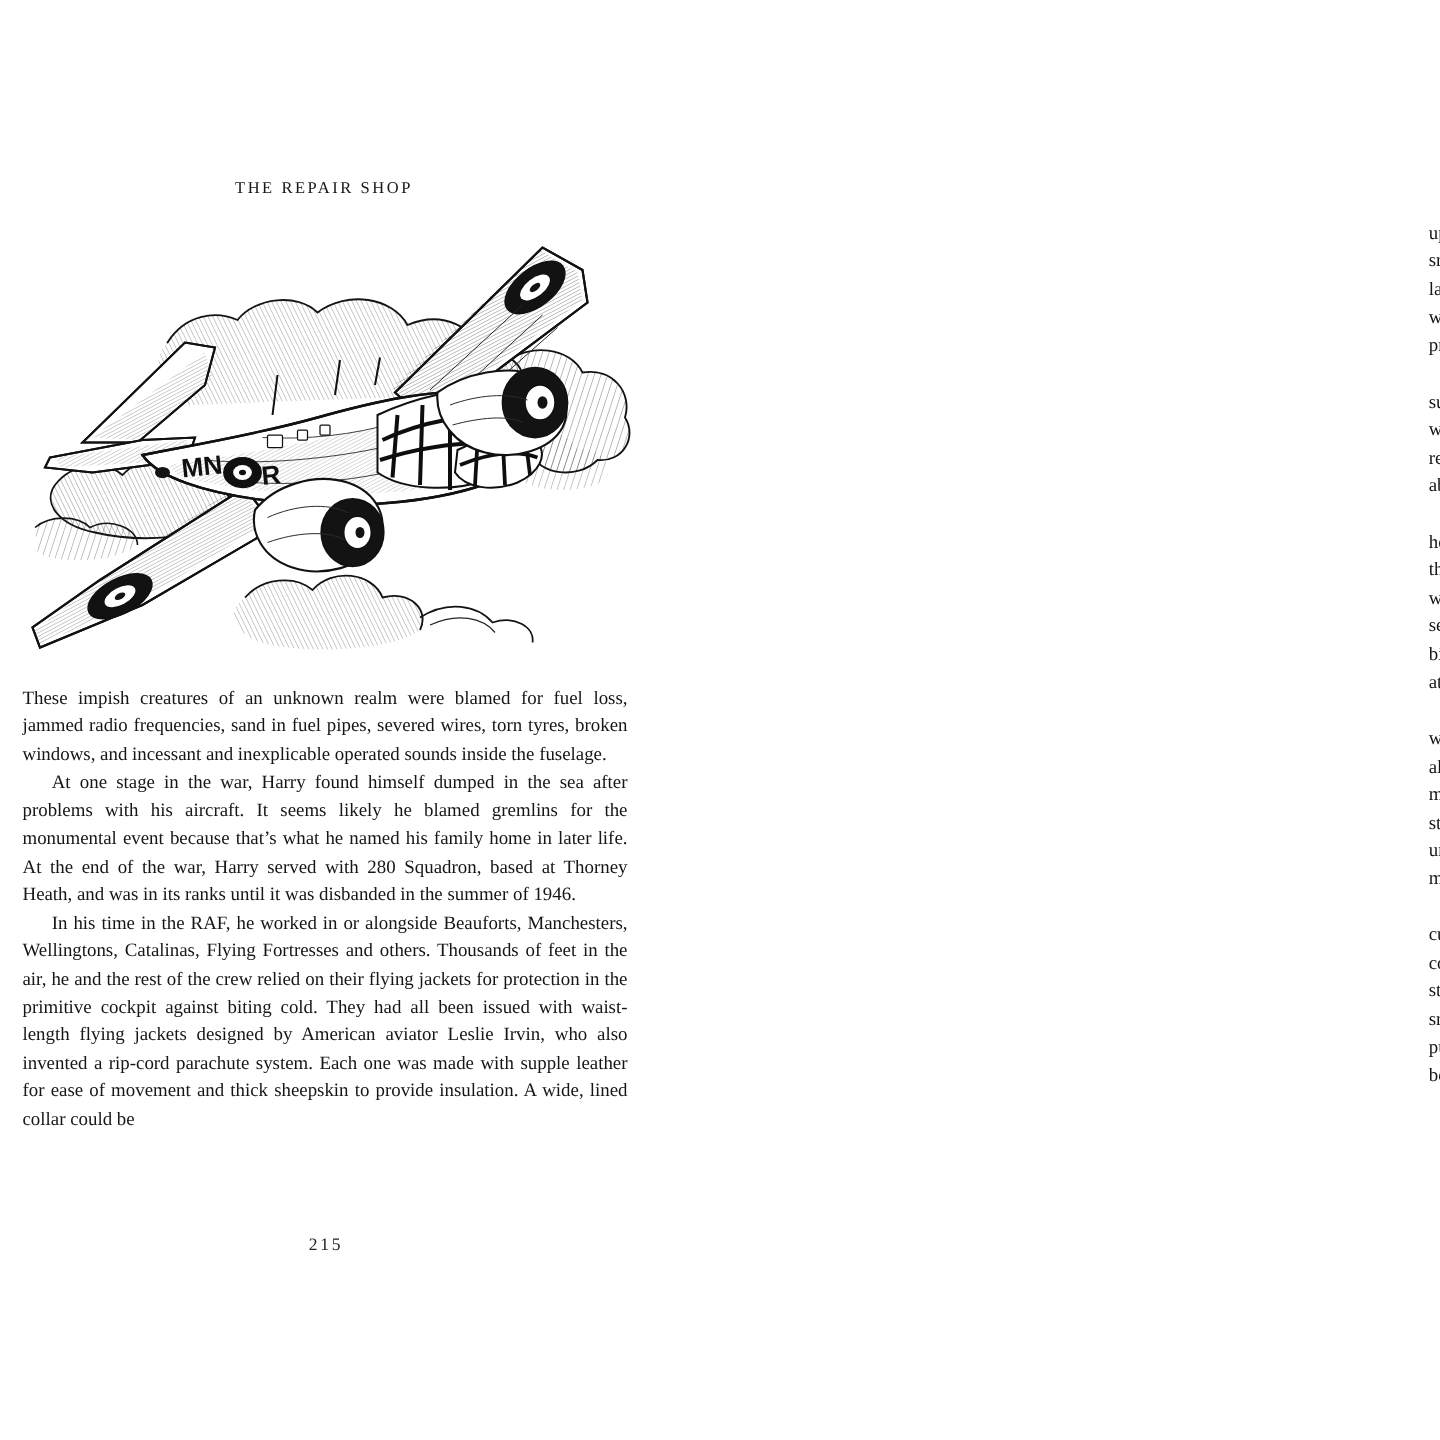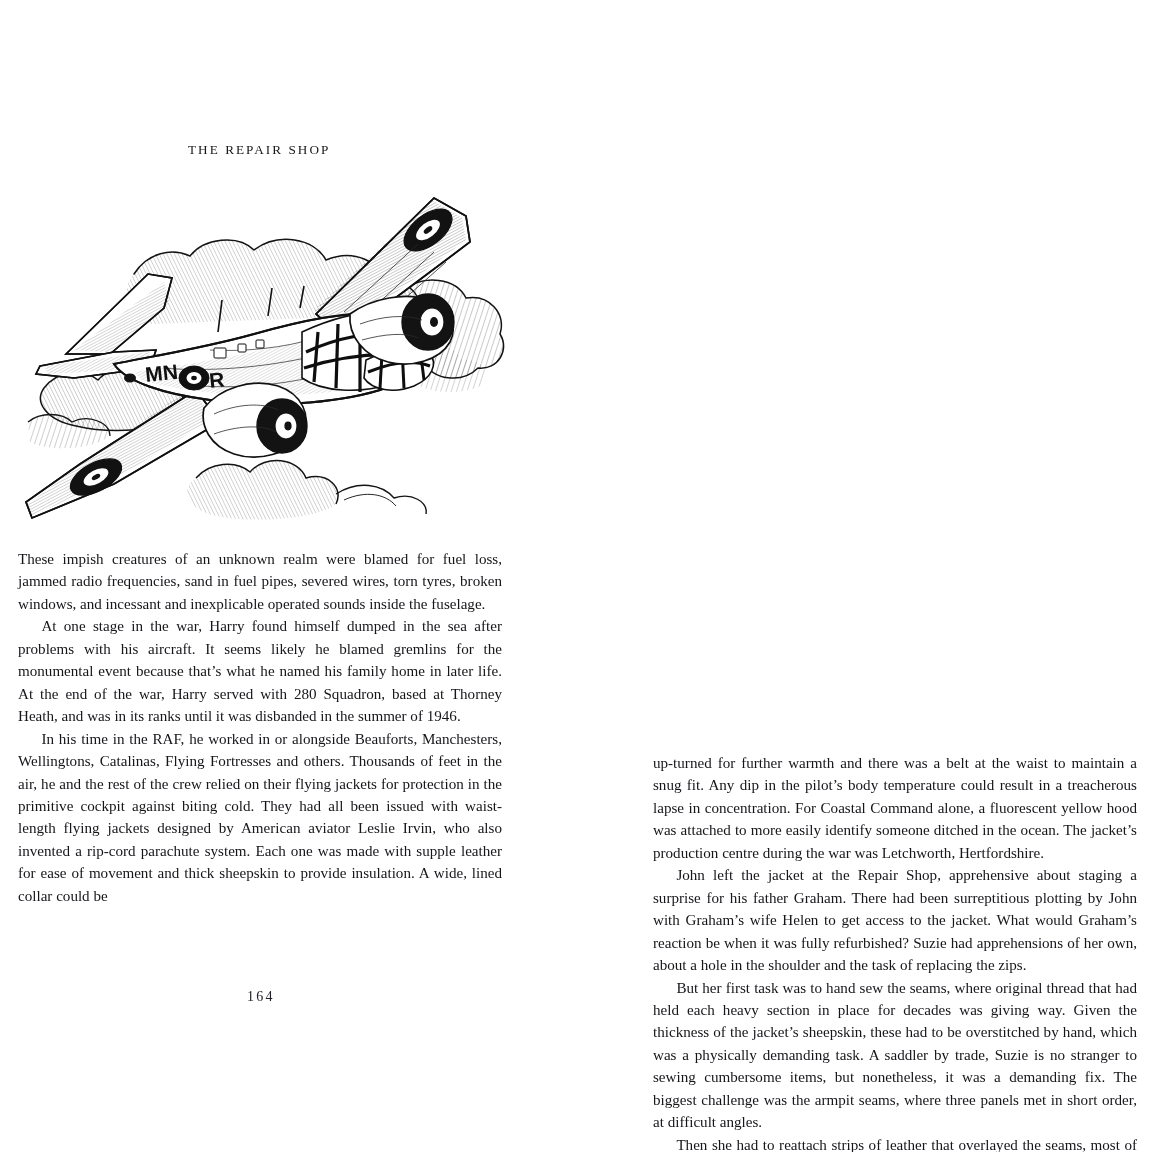--- a/index.html
+++ b/index.html
@@ -13,21 +13,20 @@
     position: relative;
     overflow: hidden;
     font-family: "Liberation Serif", "DejaVu Serif", serif;
     color: #1a1a1a;
   }
 
   .spread {
     position: absolute;
     inset: 0;
     display: flex;
-    flex-direction: column;
   }
 
   .page {
     position: relative;
     width: 576px;
     height: 1152px;
     box-sizing: border-box;
   }
 
   .page-verso { padding: 140px 42px 0 20px; }
@@ -283,21 +282,21 @@
         </g>
       </svg>
     </div>
 
     <div class="textcol textcol-verso">
       <p class="noindent">These impish creatures of an unknown realm were blamed for fuel loss, jammed radio frequencies, sand in fuel pipes, severed wires, torn tyres, broken windows, and incessant and inexplicable operated sounds inside the fuselage.</p>
       <p>At one stage in the war, Harry found himself dumped in the sea after problems with his aircraft. It seems likely he blamed gremlins for the monumental event because that’s what he named his family home in later life. At the end of the war, Harry served with 280 Squadron, based at Thorney Heath, and was in its ranks until it was disbanded in the summer of 1946.</p>
       <p>In his time in the RAF, he worked in or alongside Beauforts, Manchesters, Wellingtons, Catalinas, Flying Fortresses and others. Thousands of feet in the air, he and the rest of the crew relied on their flying jackets for protection in the primitive cockpit against biting cold. They had all been issued with waist-length flying jackets designed by American aviator Leslie Irvin, who also invented a rip-cord parachute system. Each one was made with supple leather for ease of movement and thick sheepskin to provide insulation. A wide, lined collar could be</p>
     </div>
 
-    <div class="folio folio-verso">164</div>
+    <div class="folio folio-verso">215</div>
   </div>
 
   <div class="page page-recto">
 
     <div class="textcol textcol-recto">
       <p class="noindent">up-turned for further warmth and there was a belt at the waist to main­tain a snug fit. Any dip in the pilot’s body temperature could result in a treacherous lapse in concentration. For Coastal Command alone, a fluorescent yellow hood was attached to more easily identify someone ditched in the ocean. The jacket’s production centre during the war was Letchworth, Hertfordshire.</p>
       <p>John left the jacket at the Repair Shop, apprehensive about staging a surprise for his father Graham. There had been surreptitious plotting by John with Graham’s wife Helen to get access to the jacket. What would Graham’s reaction be when it was fully refurbished? Suzie had appre­hensions of her own, about a hole in the shoulder and the task of replac­ing the zips.</p>
       <p>But her first task was to hand sew the seams, where original thread that had held each heavy section in place for decades was giving way. Given the thickness of the jacket’s sheepskin, these had to be overstitched by hand, which was a physically demanding task. A saddler by trade, Suzie is no stranger to sewing cumbersome items, but nonetheless, it was a demanding fix. The biggest challenge was the armpit seams, where three panels met in short order, at difficult angles.</p>
       <p>Then she had to reattach strips of leather that overlayed the seams, most of which had come away as, again, the original stitching was rotten. She had an ally, her Singer sewing machine called Pearl, one of 2,000 industrial sewing machines made in 1951 and operated by handle and treadle. Matching each new stitch to the hole made by its predecessor, she combined Pearl’s sedate pace and unremitting power to her advan­tage as she wrestled the bulky jacket beneath the machine’s foot.</p>
       <p>It was now the shoulder hole that needed her attention. She began by cutting away the wool on the inside that surrounded it, so the previ­ously covered leather was revealed. Then she took a square of lined aviator leather to stabilise the frayed edges. Both the newly revealed leather sections and the smooth surface of the patch were covered in adhesive. Working steadily, Suzie pushed the patch into place from the inside, giving her a surface on which to bond flaking pieces, keeping the appearance as authentic as possible.</p>

